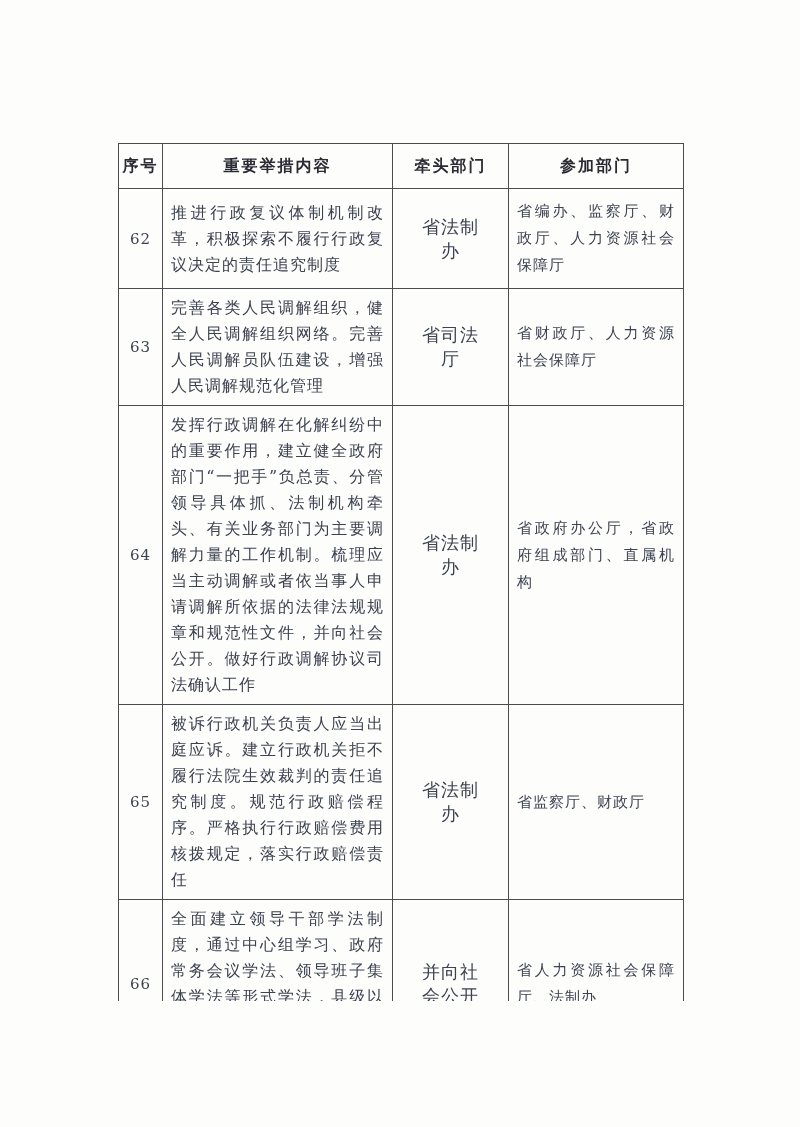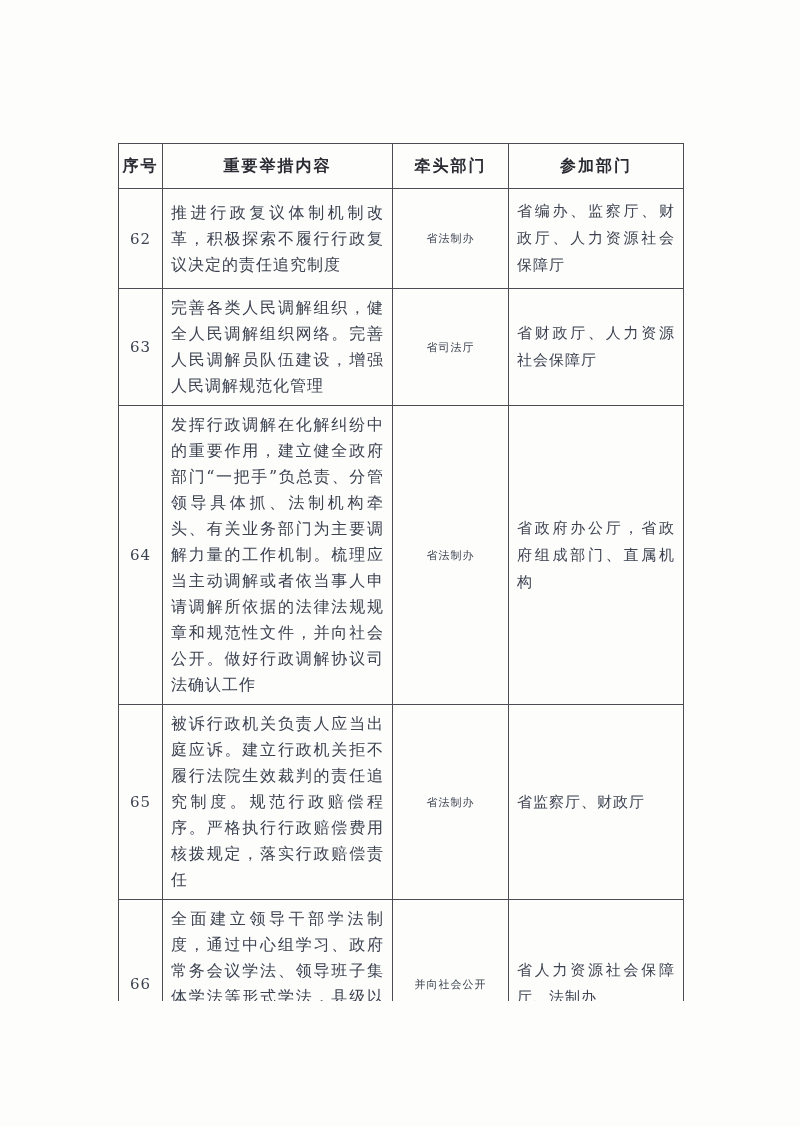--- a/index.html
+++ b/index.html
@@ -60,21 +60,21 @@
   }
   td.measure-cell {
     font-size: 16px;
     line-height: 26px;
     letter-spacing: 1px;
     text-align: justify;
     text-justify: inter-character;
     padding: 6px 8px;
   }
   td.lead-cell {
-    font-size: 11px;
+    font-size: 18px;
     letter-spacing: 1px;
     text-align: center;
     padding: 4px 20px;
   }
   td.part-cell {
     font-size: 15px;
     line-height: 27px;
     letter-spacing: 1px;
     text-align: justify;
     text-justify: inter-character;

